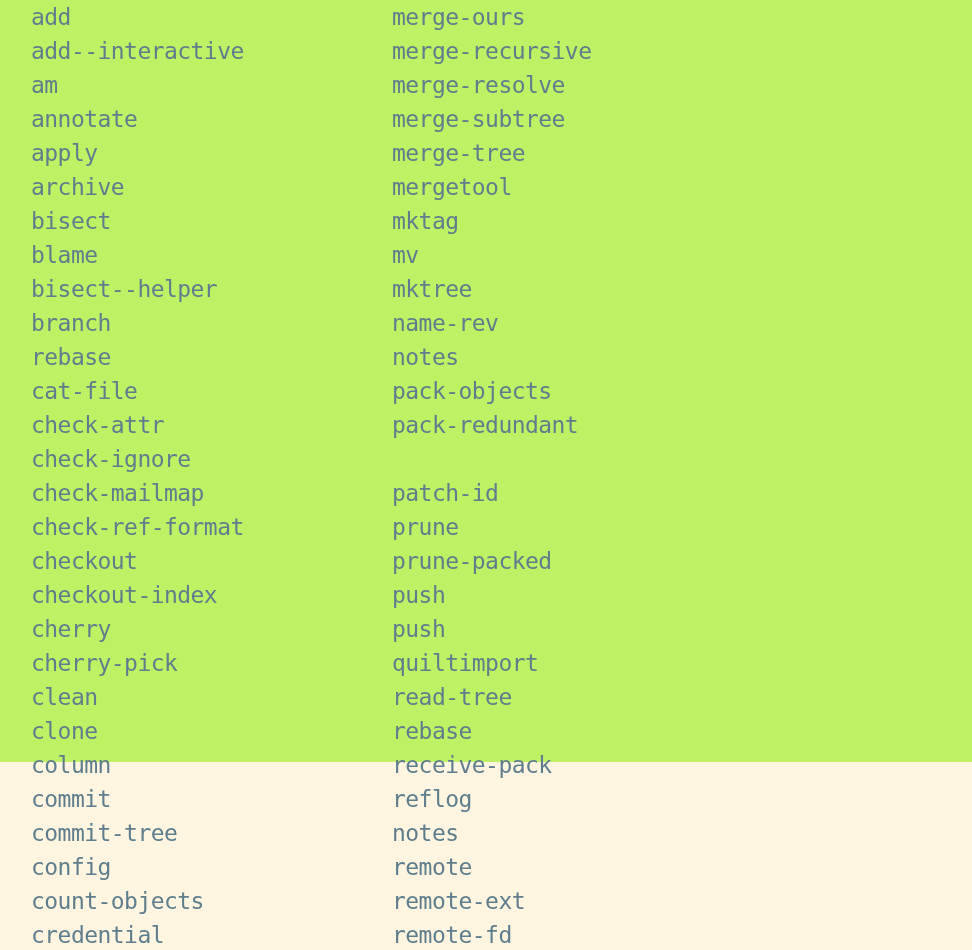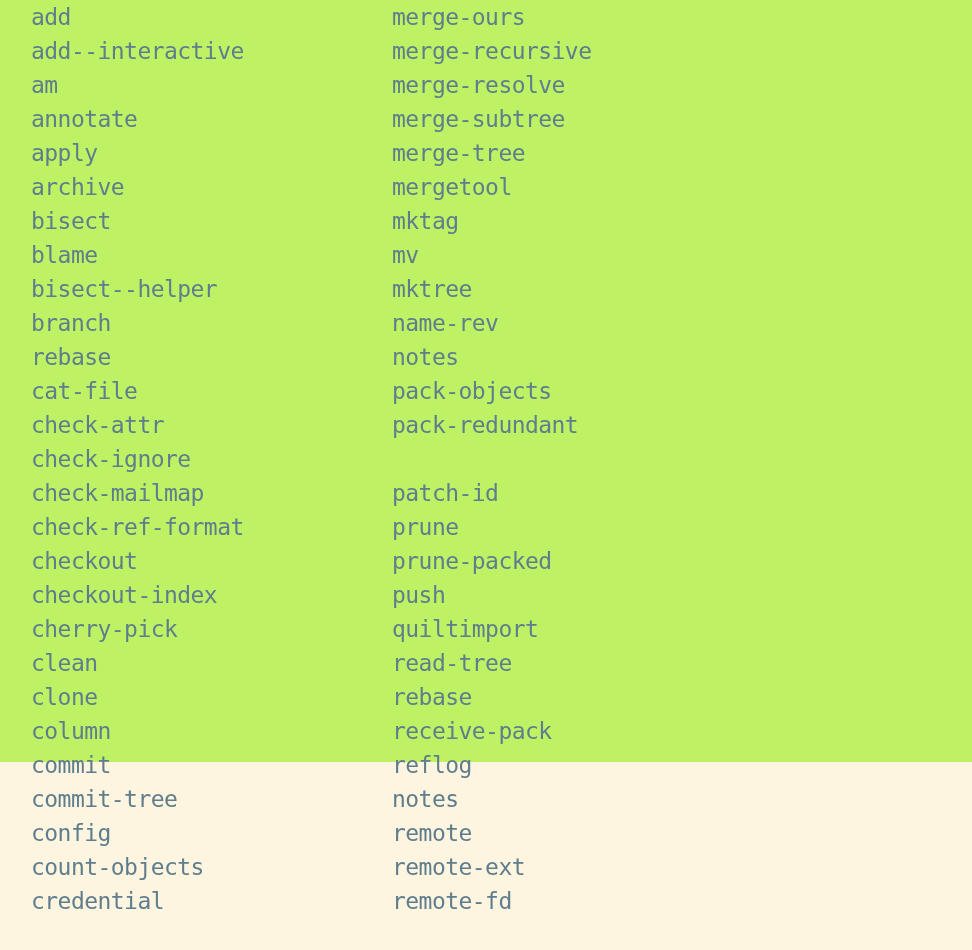--- a/index.html
+++ b/index.html
@@ -68,20 +68,21 @@
       <li class="command-row"><span class="cmd col-left">bisect--helper</span><span class="cmd col-right">mktree</span></li>
       <li class="command-row"><span class="cmd col-left">branch</span><span class="cmd col-right">name-rev</span></li>
       <li class="command-row"><span class="cmd col-left">rebase</span><span class="cmd col-right">notes</span></li>
       <li class="command-row"><span class="cmd col-left">cat-file</span><span class="cmd col-right">pack-objects</span></li>
       <li class="command-row"><span class="cmd col-left">check-attr</span><span class="cmd col-right">pack-redundant</span></li>
       <li class="command-row"><span class="cmd col-left">check-ignore</span></li>
       <li class="command-row"><span class="cmd col-left">check-mailmap</span><span class="cmd col-right">patch-id</span></li>
       <li class="command-row"><span class="cmd col-left">check-ref-format</span><span class="cmd col-right">prune</span></li>
       <li class="command-row"><span class="cmd col-left">checkout</span><span class="cmd col-right">prune-packed</span></li>
       <li class="command-row"><span class="cmd col-left">checkout-index</span><span class="cmd col-right">push</span></li>
+      <li class="command-row"><span class="cmd col-left">cherry</span><span class="cmd col-right">push</span></li>
       <li class="command-row"><span class="cmd col-left">cherry-pick</span><span class="cmd col-right">quiltimport</span></li>
       <li class="command-row"><span class="cmd col-left">clean</span><span class="cmd col-right">read-tree</span></li>
       <li class="command-row"><span class="cmd col-left">clone</span><span class="cmd col-right">rebase</span></li>
       <li class="command-row"><span class="cmd col-left">column</span><span class="cmd col-right">receive-pack</span></li>
       <li class="command-row"><span class="cmd col-left">commit</span><span class="cmd col-right">reflog</span></li>
       <li class="command-row"><span class="cmd col-left">commit-tree</span><span class="cmd col-right">notes</span></li>
       <li class="command-row"><span class="cmd col-left">config</span><span class="cmd col-right">remote</span></li>
       <li class="command-row"><span class="cmd col-left">count-objects</span><span class="cmd col-right">remote-ext</span></li>
       <li class="command-row"><span class="cmd col-left">credential</span><span class="cmd col-right">remote-fd</span></li>
     </ul>

